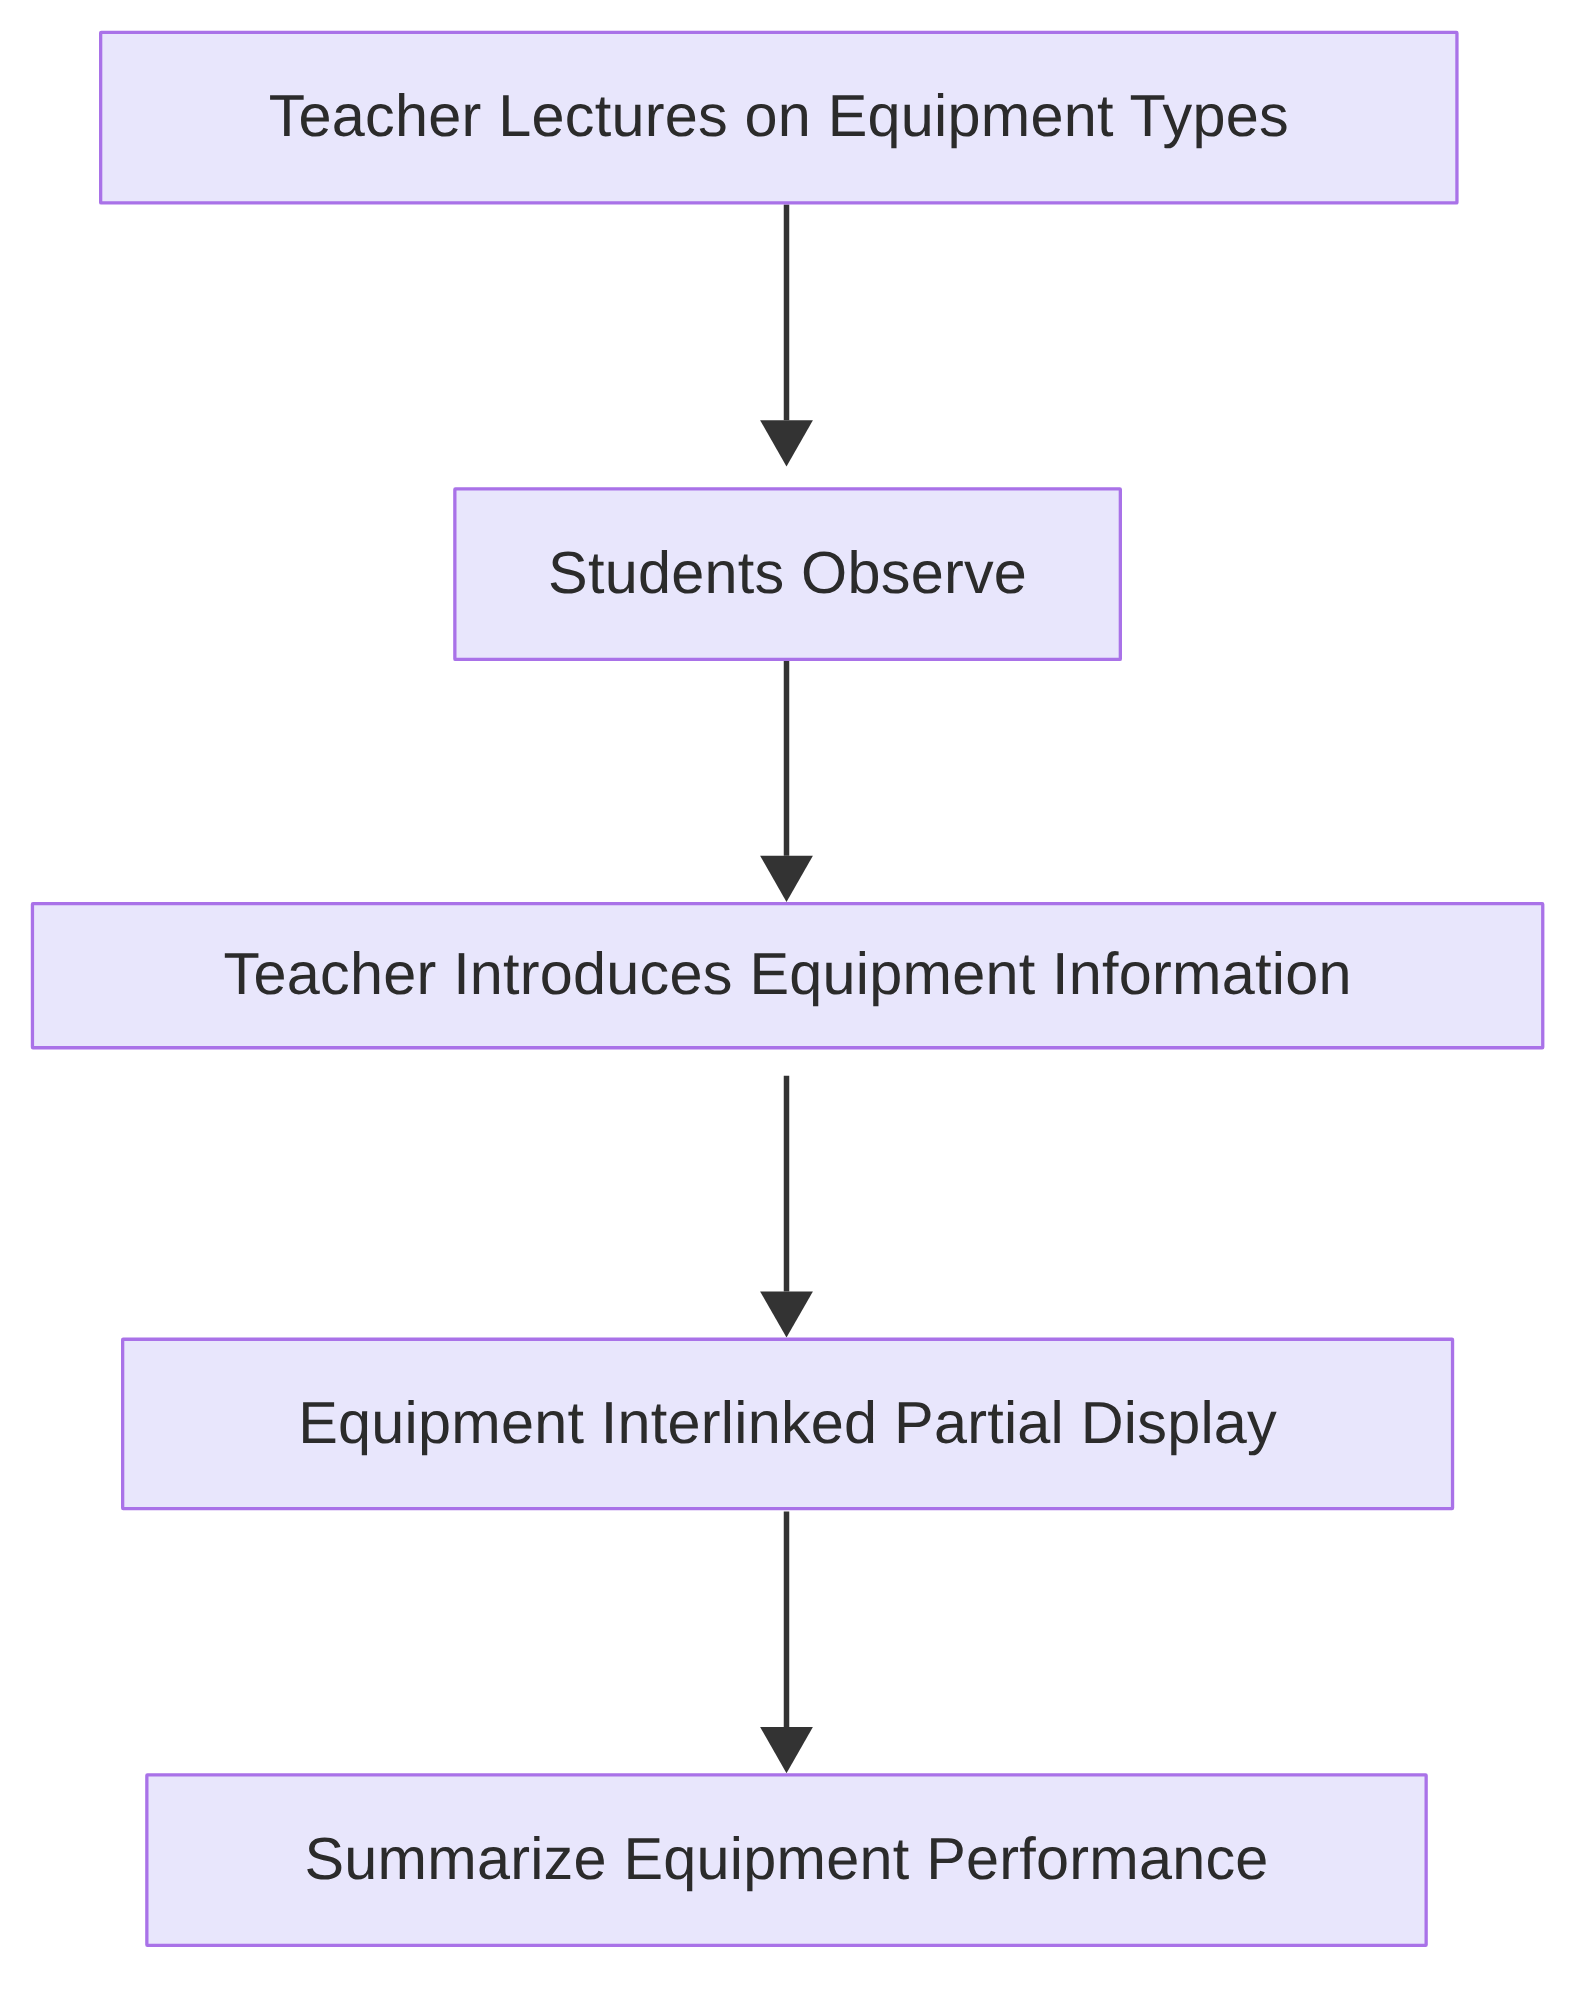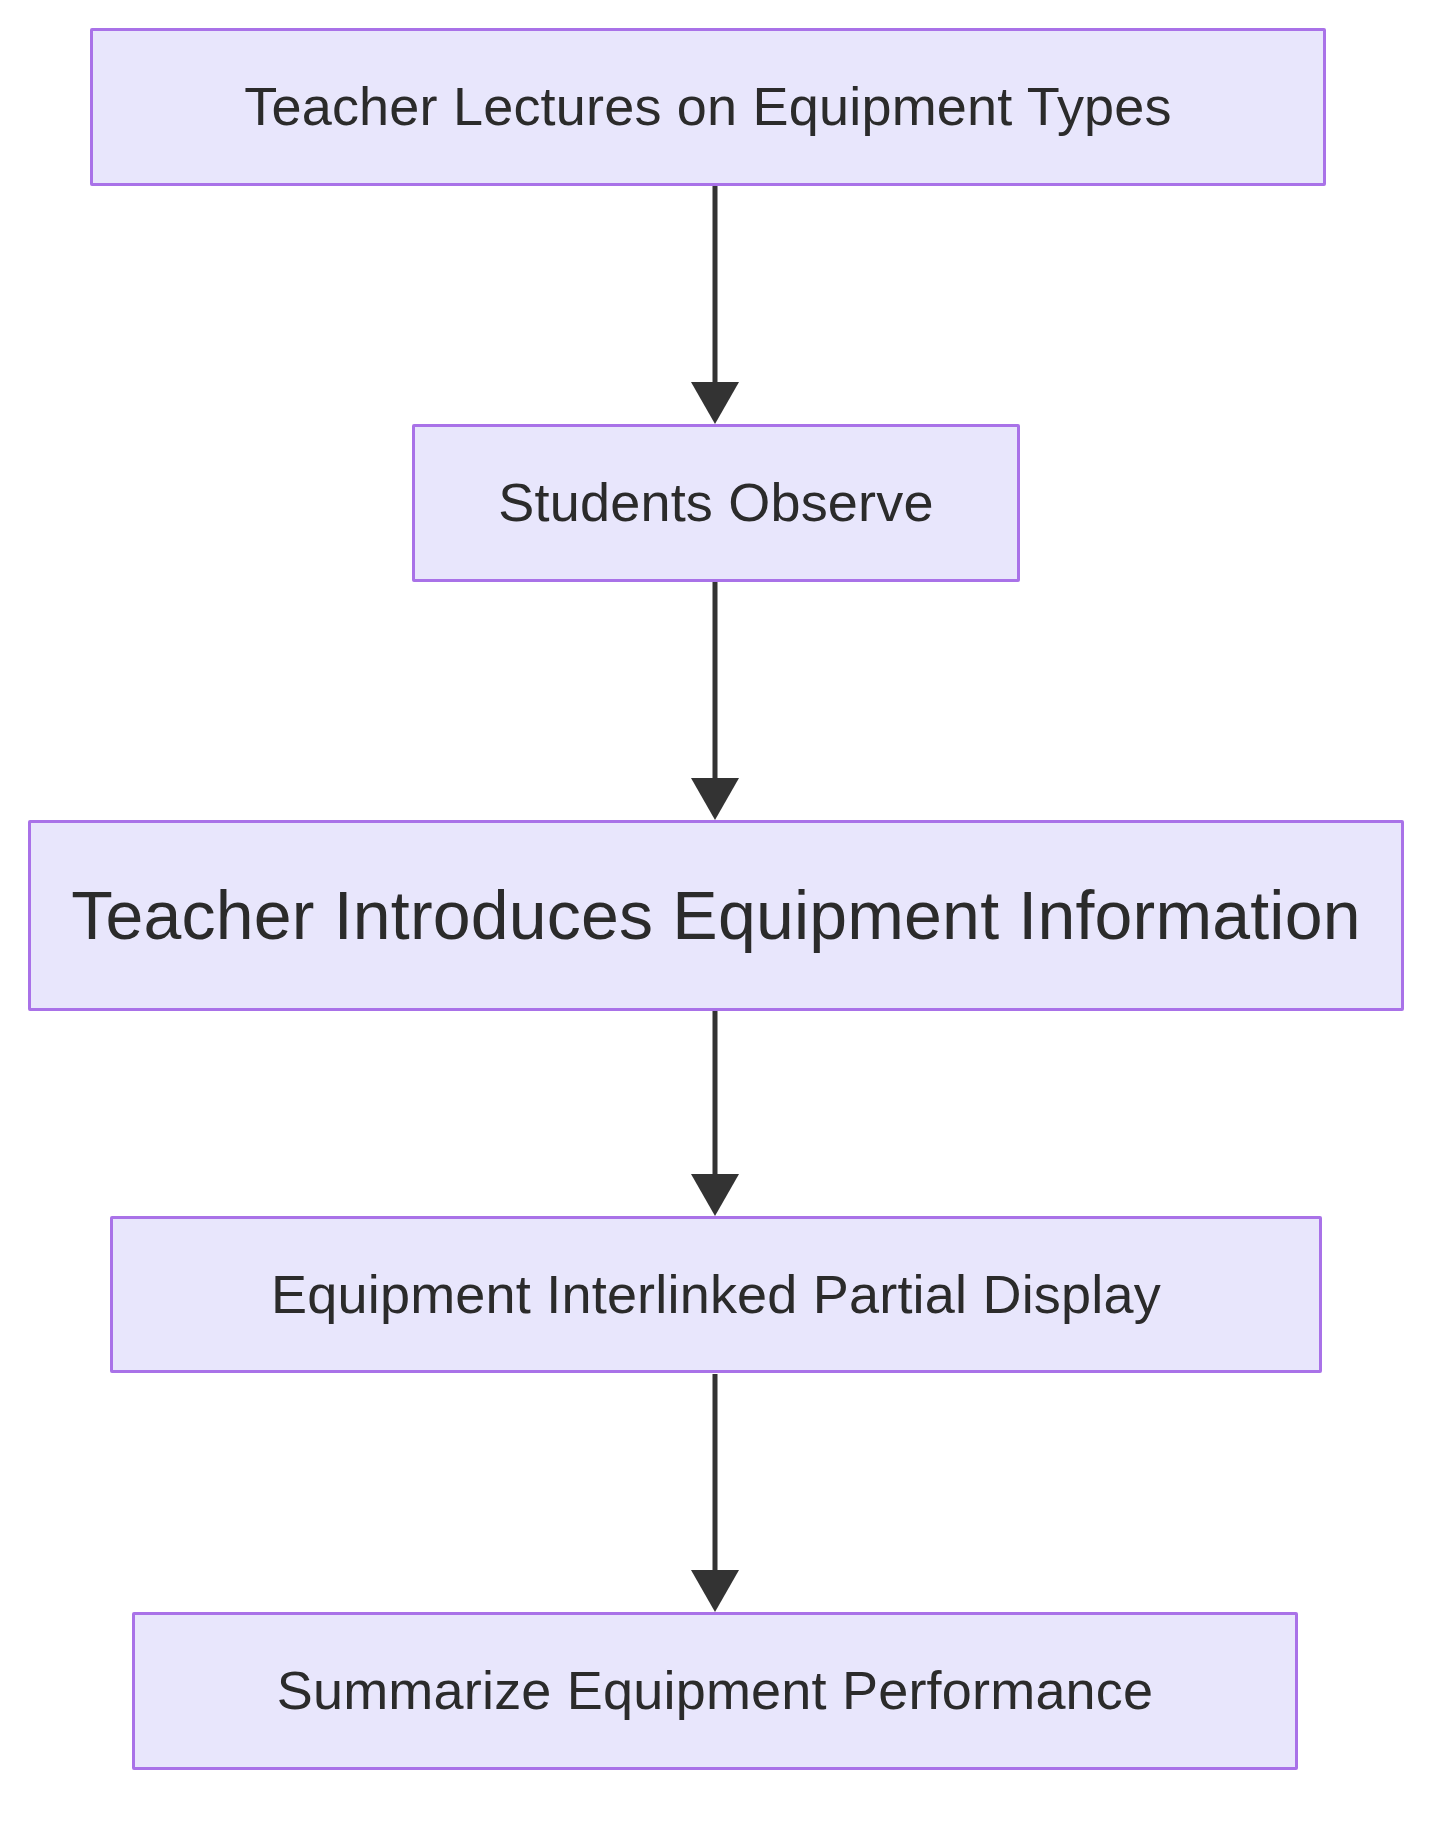--- a/index.html
+++ b/index.html
@@ -31,22 +31,22 @@
     font-weight: 400;
     letter-spacing: 0.2px;
     white-space: nowrap;
   }
   .node-label {
     display: block;
     line-height: 1.1;
   }
   
   #node-n1 { left: 90px;  top: 28px;   width: 1236px; height: 158px; font-size: 54px; }
-  #node-n2 { left: 412px; top: 424px;  width: 608px;  height: 158px; font-size: 54px; }
-  #node-n3 { left: 28px;  top: 820px;  width: 1376px; height: 191px; font-size: 68px; }
+  #node-n2 { left: 412px; top: 443px;  width: 608px;  height: 158px; font-size: 54px; }
+  #node-n3 { left: 28px;  top: 820px;  width: 1376px; height: 134px; font-size: 54px; }
   #node-n4 { left: 110px; top: 1216px; width: 1212px; height: 157px; font-size: 54px; }
   #node-n5 { left: 132px; top: 1612px; width: 1166px; height: 158px; font-size: 54px; }
 
   .edge {
     position: absolute;
     left: 0;
     top: 0;
     width: 1431px;
     height: 1831px;
     pointer-events: none;

